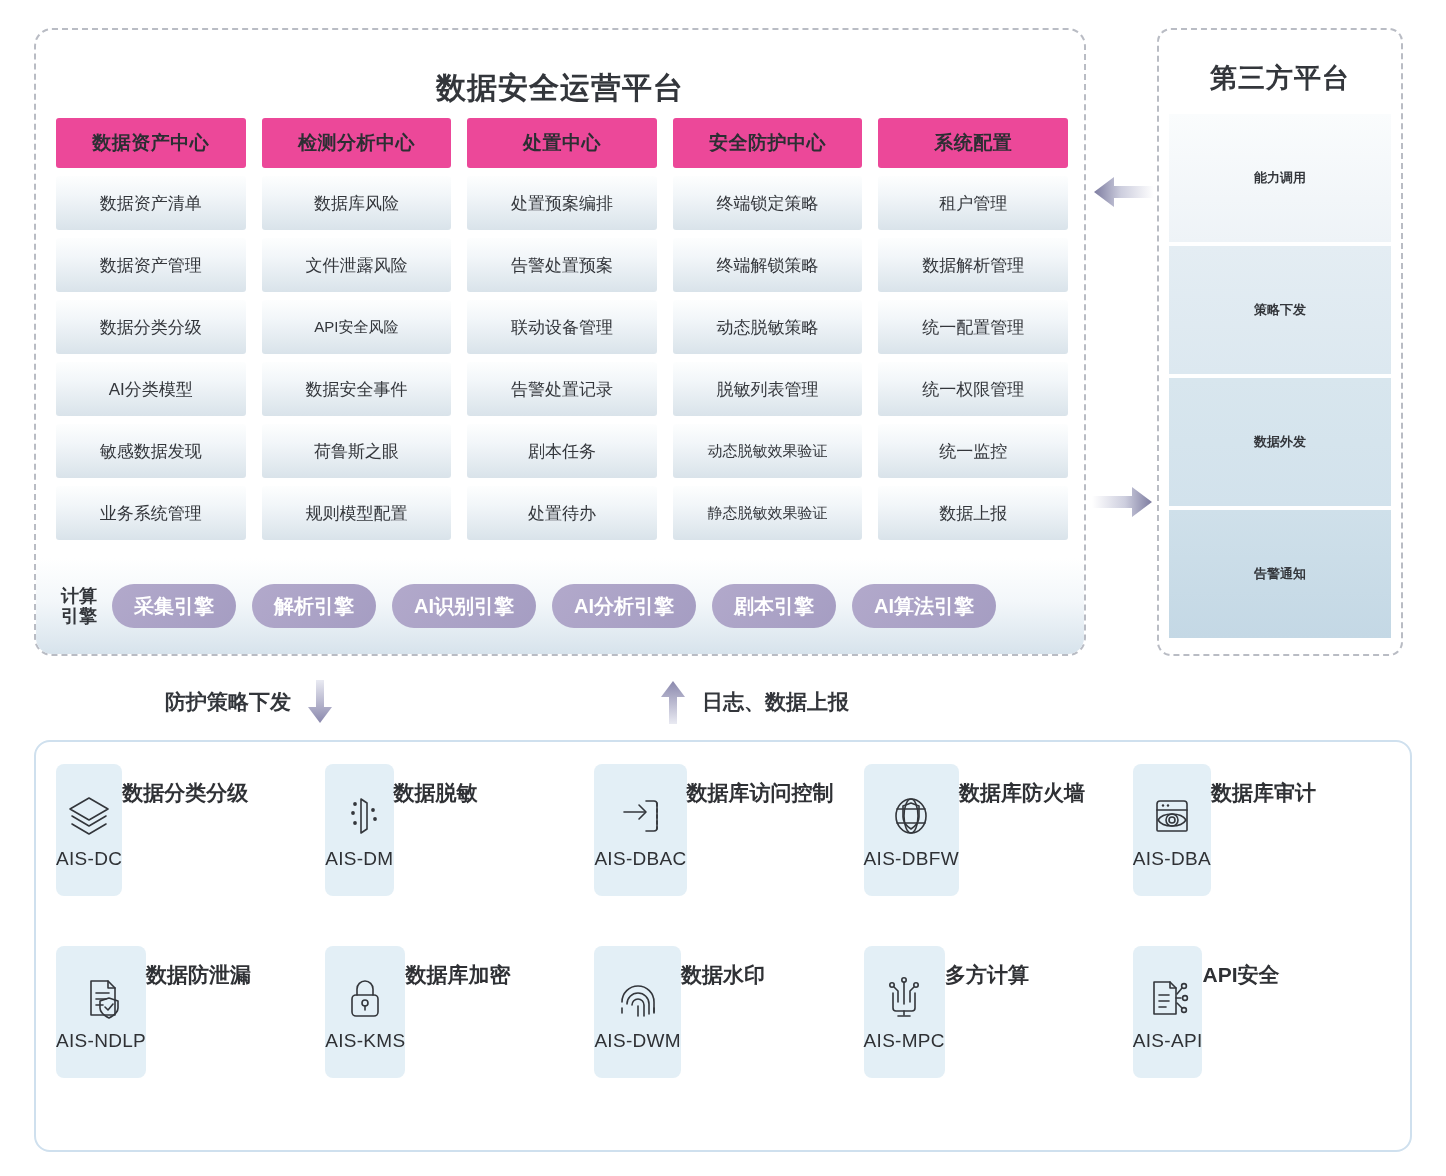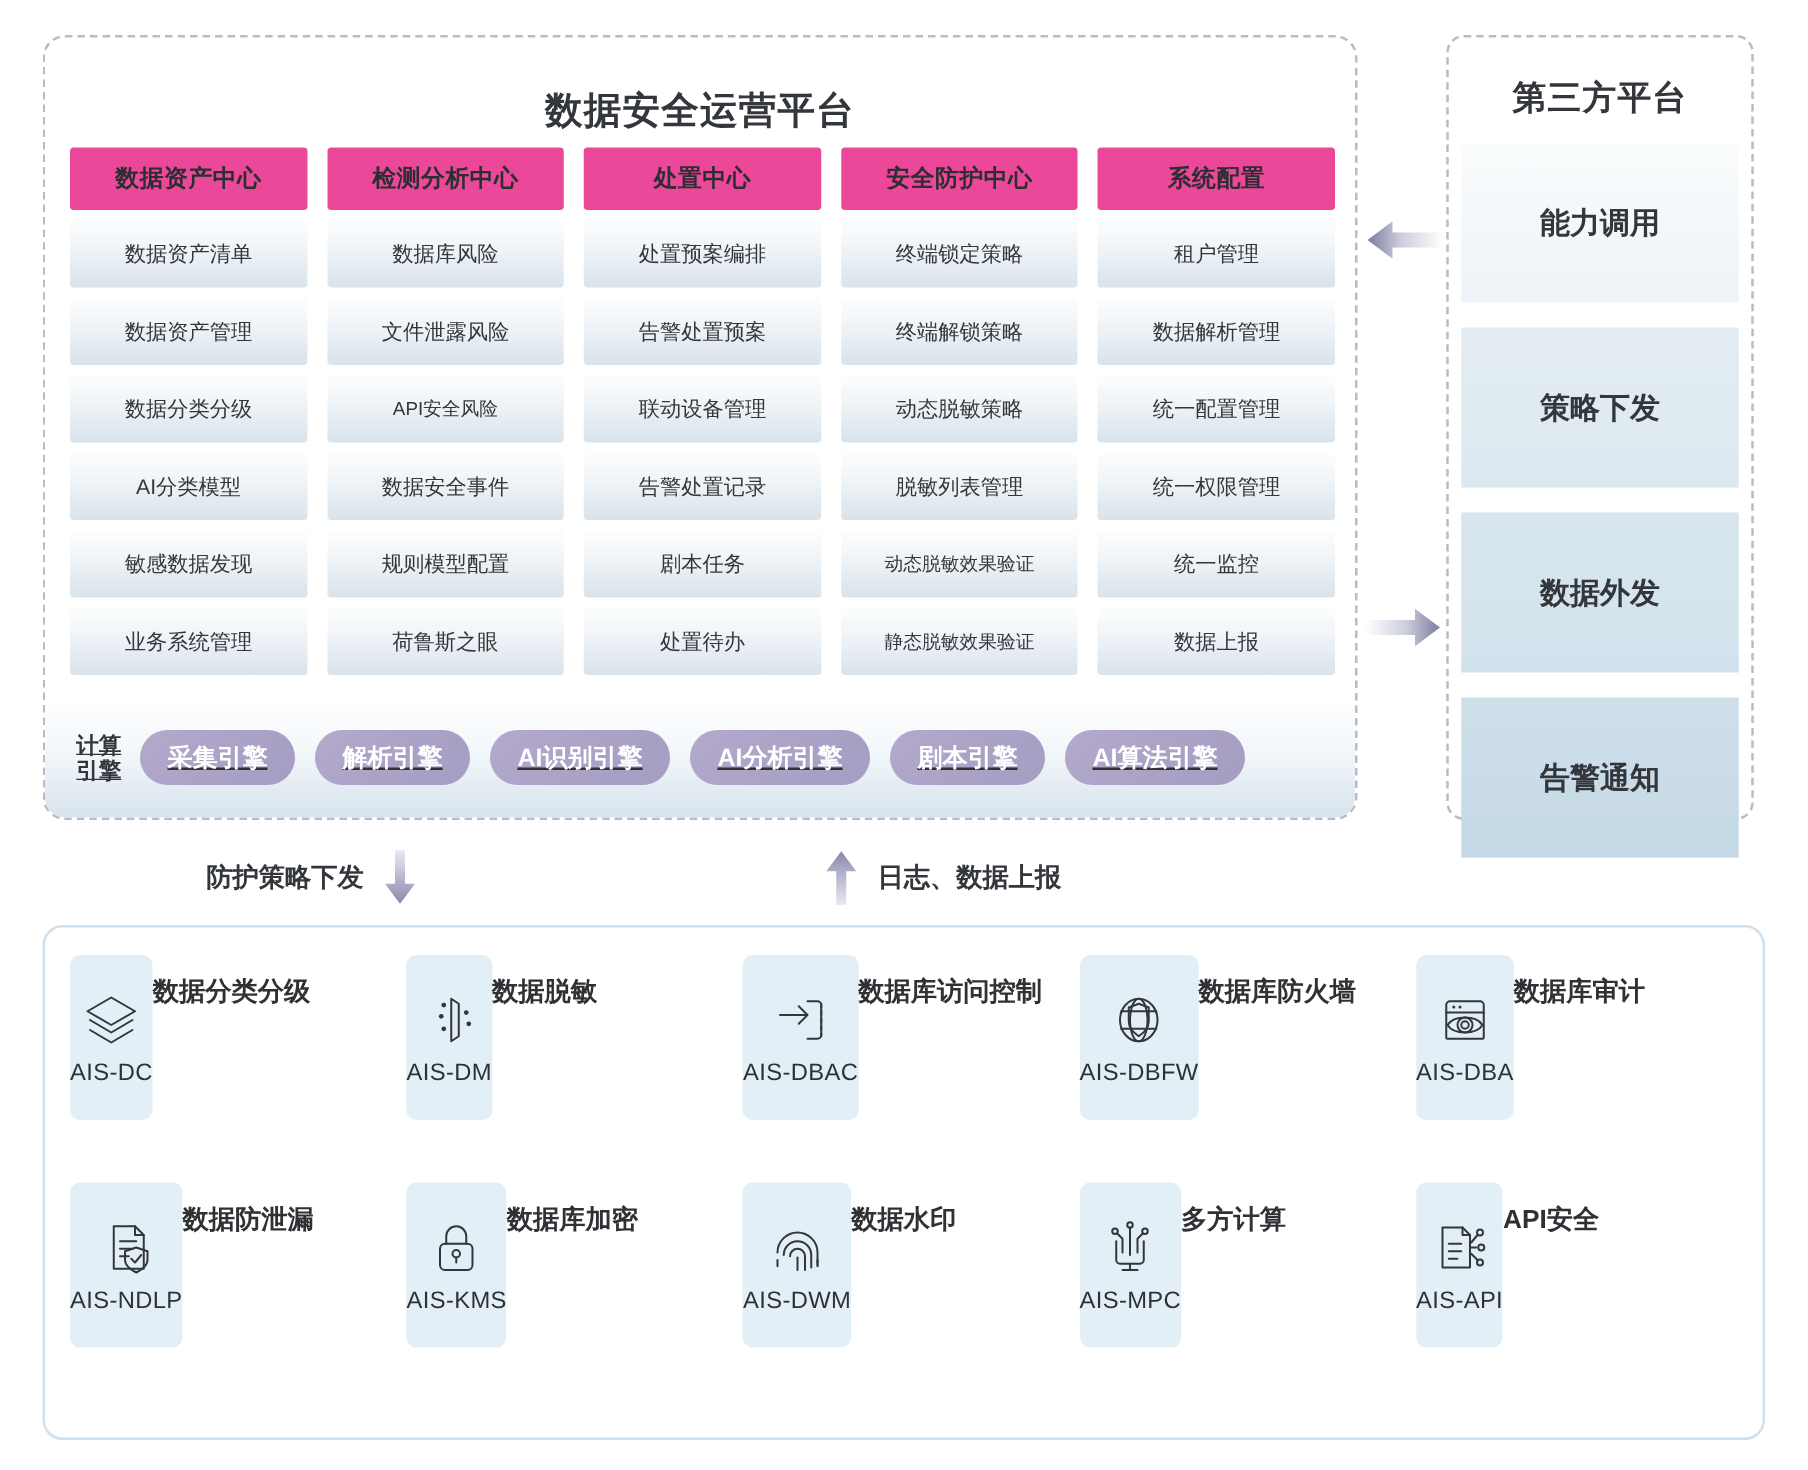--- a/index.html
+++ b/index.html
@@ -84,21 +84,20 @@
   
   .engine-strip {
     position: absolute;
     left: 0; bottom: 0;
     width: 100%;
     height: 96px;
     background: linear-gradient(to bottom, #ffffff 0%, #f3f7fa 45%, #d7e3ec 100%);
     display: flex;
     align-items: center;
     padding-left: 20px;
-    text-decoration: underline;
   }
 
   .engine-label {
     width: 46px;
     font-size: 18px;
     font-weight: bold;
     line-height: 1.12;
     color: #33363b;
     text-align: center;
     flex: none;
@@ -140,24 +139,24 @@
     margin-top: 20px;
     margin-bottom: 18px;
     letter-spacing: 1px;
   }
 
   .third-cell {
     height: 128px;
     display: flex;
     align-items: center;
     justify-content: center;
-    font-size: 24px;
+    font-size: 13px;
     font-weight: bold;
     color: #33363b;
-    margin-bottom: 20px;
+    margin-bottom: 4px;
   }
   .third-cell.c0 { background: linear-gradient(to bottom, #fafcfd, #eef3f7); }
   .third-cell.c1 { background: linear-gradient(to bottom, #e4edf3, #dce8f0); }
   .third-cell.c2 { background: linear-gradient(to bottom, #d8e6ee, #d2e2ec); }
   .third-cell.c3 { background: linear-gradient(to bottom, #cfe0ea, #c4d8e5); }
 
   
   .side-arrow { position: absolute; width: 62px; height: 34px; }
   .side-arrow svg { width: 100%; height: 100%; display: block; }
   .arrow-left { left: 1092px; top: 175px; }
@@ -247,22 +246,22 @@
             <div class="cell">AI分类模型</div>
             <div class="cell">敏感数据发现</div>
             <div class="cell">业务系统管理</div>
           </div>
           <div class="col">
             <div class="col-head">检测分析中心</div>
             <div class="cell">数据库风险</div>
             <div class="cell">文件泄露风险</div>
             <div class="cell sm">API安全风险</div>
             <div class="cell">数据安全事件</div>
+            <div class="cell">荷鲁斯之眼</div>
             <div class="cell">规则模型配置</div>
-            <div class="cell">荷鲁斯之眼</div>
           </div>
           <div class="col">
             <div class="col-head">处置中心</div>
             <div class="cell">处置预案编排</div>
             <div class="cell">告警处置预案</div>
             <div class="cell">联动设备管理</div>
             <div class="cell">告警处置记录</div>
             <div class="cell">剧本任务</div>
             <div class="cell">处置待办</div>
           </div>

